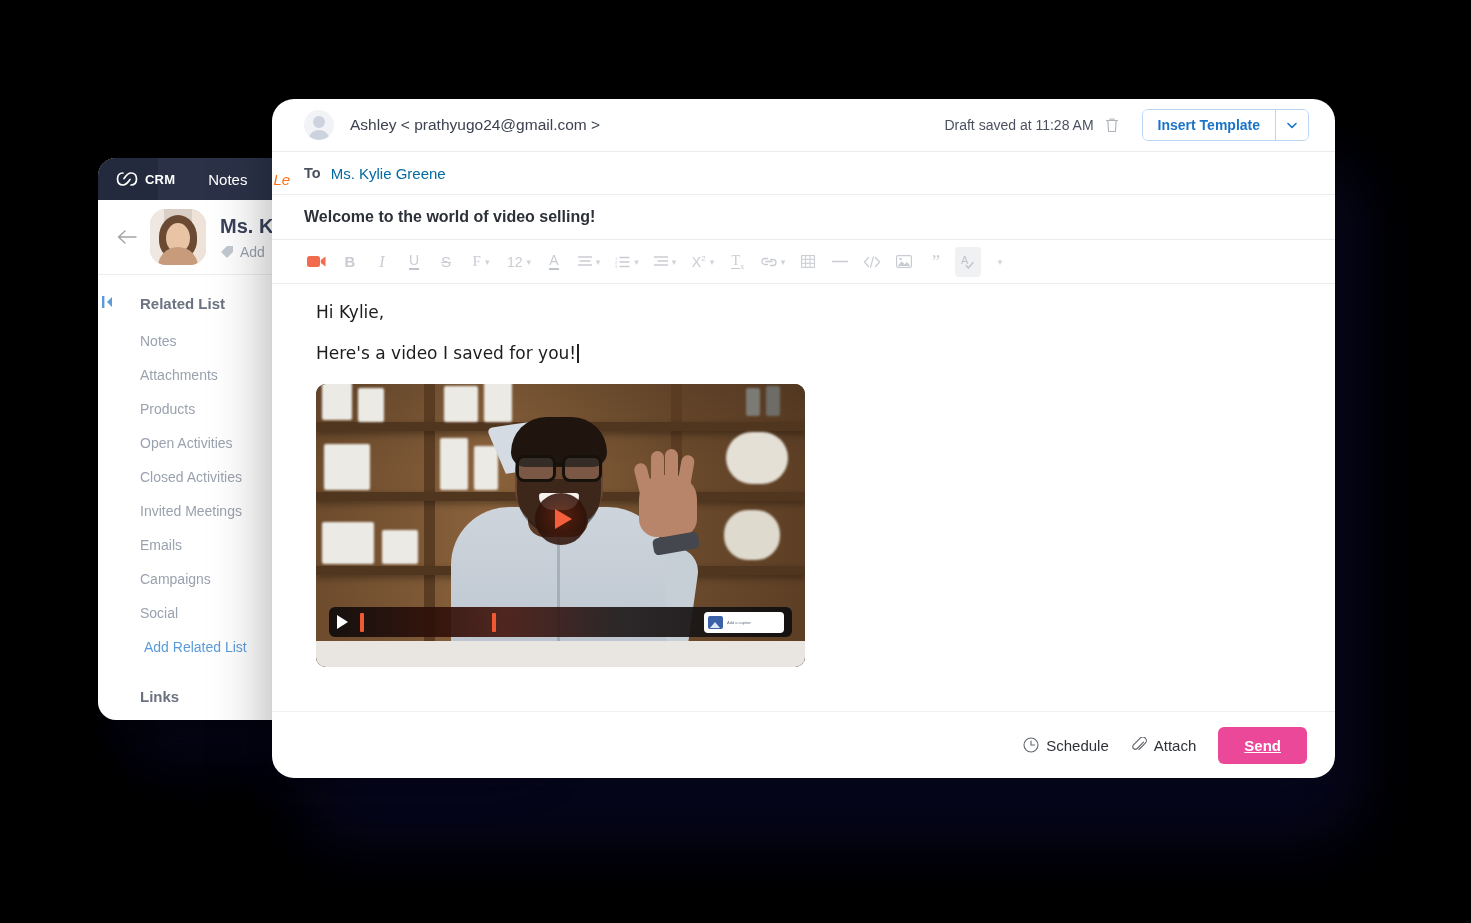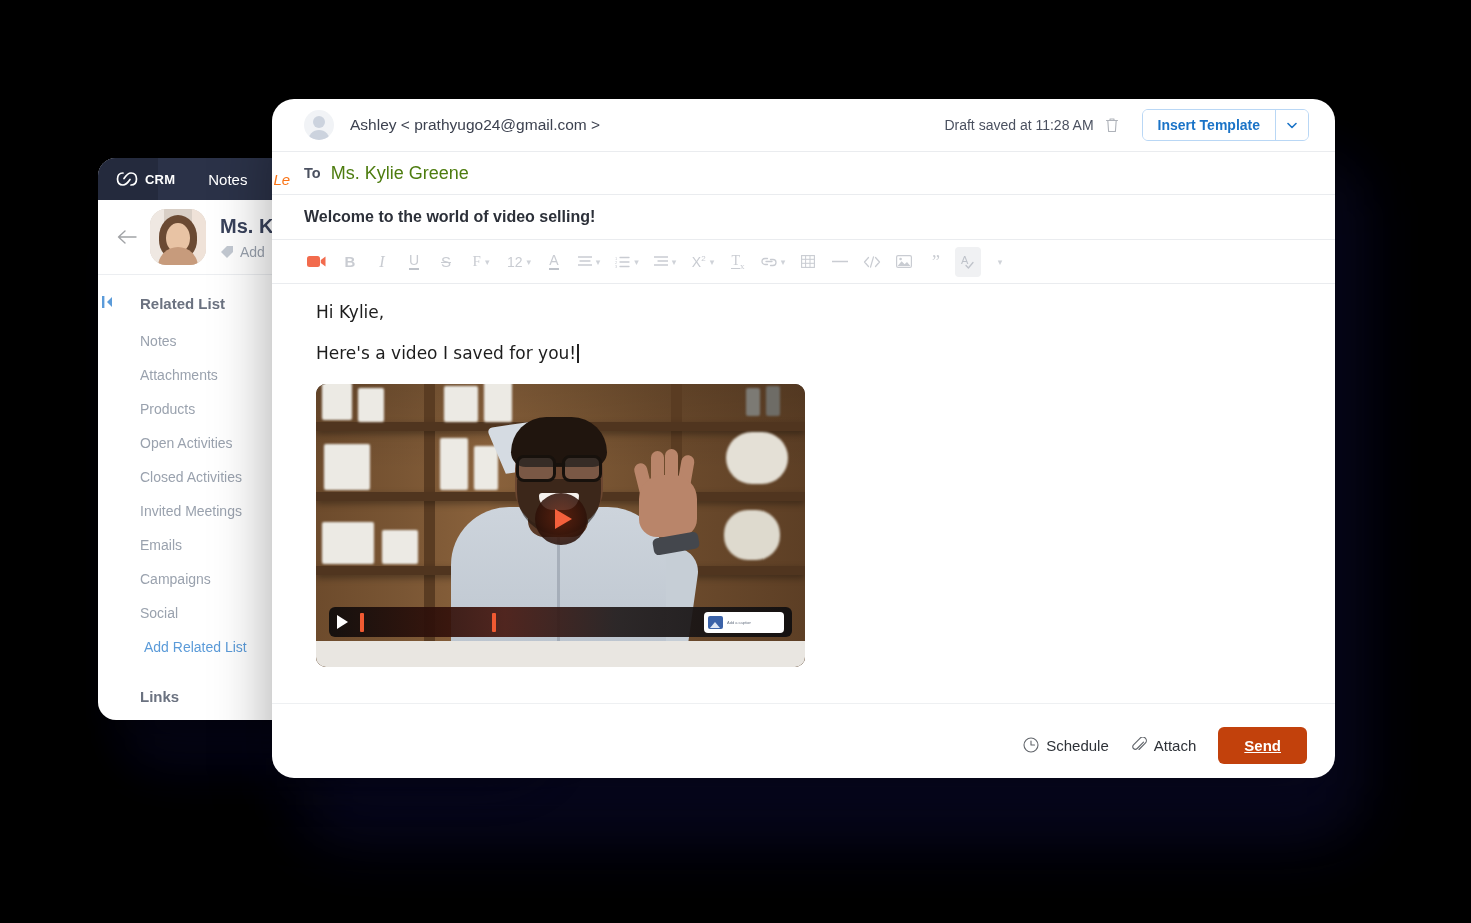--- a/index.html
+++ b/index.html
@@ -293,22 +293,22 @@
     padding: 0 32px;
     border-bottom: 1px solid #eaecef;
   }
   .to-label {
     font-size: 14.5px;
     color: #4b5160;
     font-weight: bold;
     margin-right: 10px;
   }
   .to-value {
-    font-size: 18px;
-    color: #4d7c0f;
+    font-size: 15px;
+    color: #0369a1;
   }
 
   .comp-subject {
     height: 44px;
     display: flex;
     align-items: center;
     padding: 0 32px;
     border-bottom: 1px solid #eaecef;
   }
   .subject-text {
@@ -627,38 +627,38 @@
     white-space: nowrap;
     overflow: hidden;
   }
 
   
   .comp-footer {
     height: 66px;
     display: flex;
     align-items: center;
     justify-content: flex-end;
-    padding: 8px 28px 0 0;
+    padding: 0 28px 0 0;
     border-top: 1px solid #eef0f2;
     gap: 22px;
   }
   .foot-action {
     display: flex;
     align-items: center;
     font-size: 15px;
     color: #2e3238;
   }
   .foot-action .ficon {
     margin-right: 7px;
     display: flex;
     align-items: center;
     opacity: .8;
   }
   .send-btn {
-    background: #c2410c;
+    background: #ec4899;
     color: #fff;
     font-size: 15px;
     font-weight: bold;
     padding: 0 26px;
     height: 37px;
     display: flex;
     align-items: center;
     border-radius: 6px;
     text-decoration: underline;
   }

